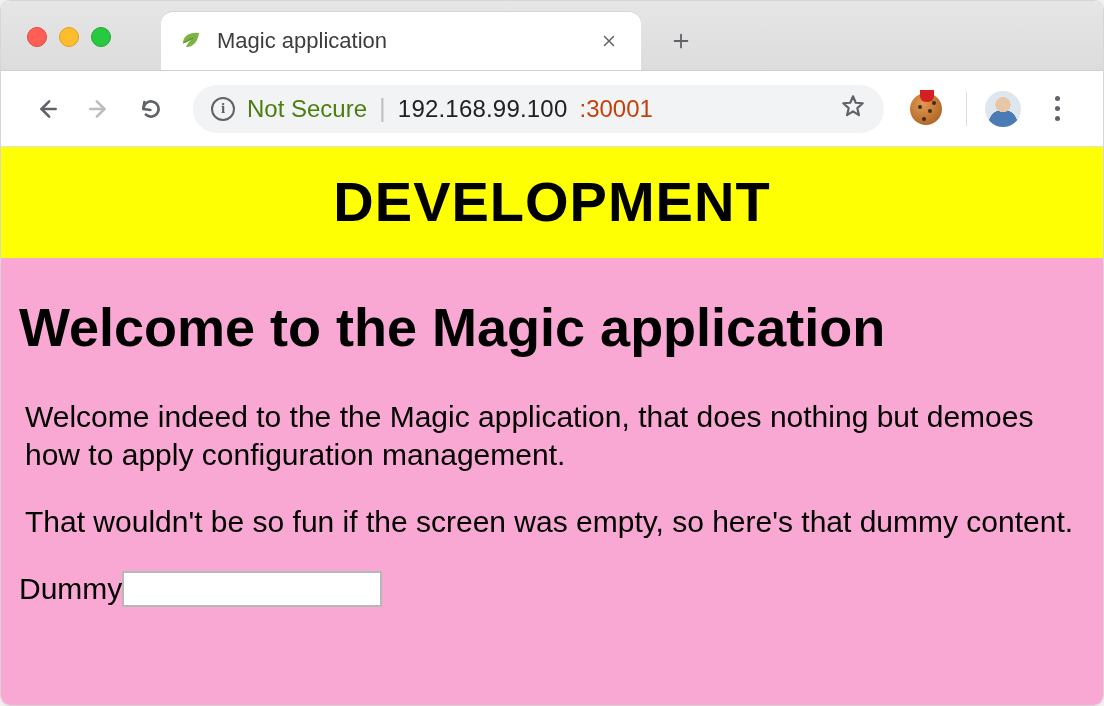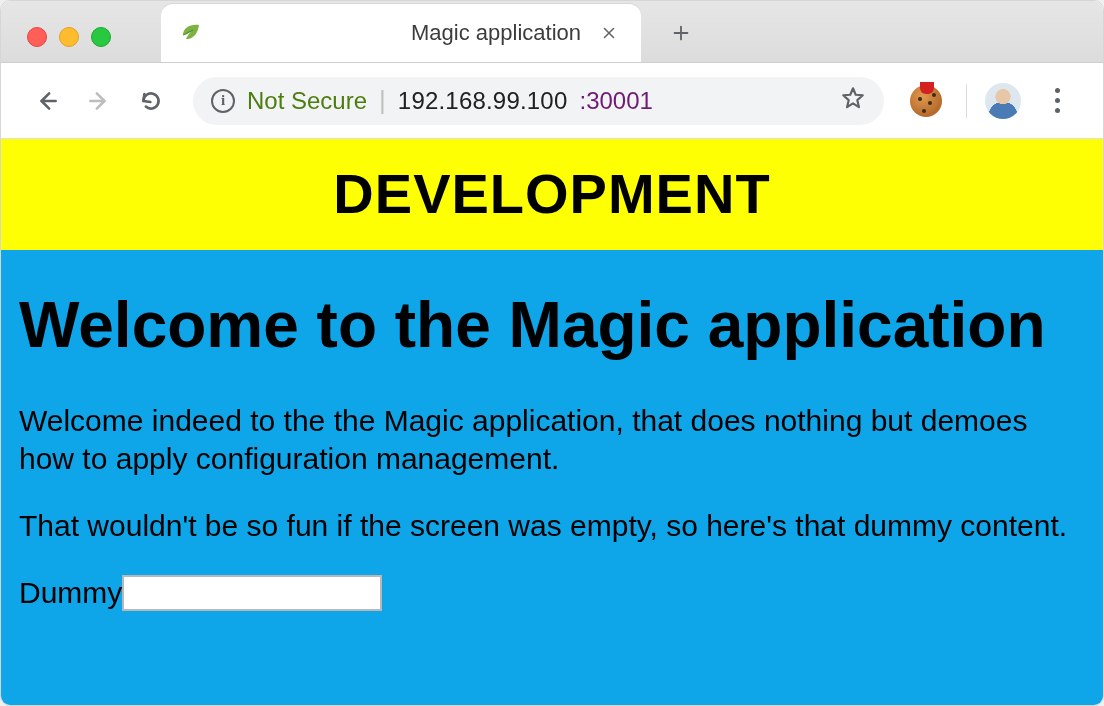--- a/index.html
+++ b/index.html
@@ -15,27 +15,26 @@
       height: 706px;
       background: #fff;
       border-radius: 10px;
       overflow: hidden;
       display: flex;
       flex-direction: column;
       border: 1px solid #d6d6d6;
     }
     
     .titlebar {
-      height: 62px;
+      height: 70px;
       background: linear-gradient(#e6e6e6, #dcdcdc);
       display: flex;
       align-items: flex-start;
       position: relative;
       border-bottom: 1px solid #cfcfcf;
-      text-align: right;
     }
     .traffic-lights {
       display: flex;
       gap: 12px;
       padding: 26px 0 0 26px;
     }
     .light {
       width: 20px; height: 20px; border-radius: 50%;
     }
     .light.red { background: #ff5f57; border: 1px solid #e24640; }
@@ -130,21 +129,21 @@
       border-radius: 50%;
       display: flex; align-items: center; justify-content: center;
       color: #5f6368;
       font-size: 15px;
       font-weight: bold;
       font-family: Georgia, serif;
     }
     .not-secure { color: #4d7c0f; }
     .omni-sep { color: #c0c0c0; font-size: 26px; }
     .url-text { color: #202124; letter-spacing: 0.2px; text-align: center; }
-    .url-port { color: #701a75; }
+    .url-port { color: #c2410c; }
     .star-btn {
       margin-left: auto;
       color: #5f6368;
       cursor: pointer;
     }
     .star-btn svg { width: 26px; height: 26px; }
 
     .ext-cookie {
       width: 32px; height: 32px;
       margin: 0 6px;
@@ -191,49 +190,50 @@
       border-radius: 50%;
       cursor: pointer;
       margin-left: 6px;
     }
     .menu-dots { display: flex; flex-direction: column; gap: 5px; }
     .menu-dots span { width: 5px; height: 5px; background: #5f6368; border-radius: 50%; }
 
     
     .viewport {
       flex: 1;
-      background: #0ea5e9;
+      background: #f9a8d4;
       overflow: auto;
     }
     .env-banner {
       background: #ffff04;
       text-align: center;
       font-size: 56px;
       font-weight: 800;
       padding: 22px 0 24px;
       letter-spacing: 1px;
       color: #000;
       font-family: Helvetica, Arial, sans-serif;
     }
     .page-content {
       padding: 24px 18px 40px;
     }
     .page-title {
-      font-size: 64px;
+      font-size: 54px;
       font-weight: 800;
       color: #000;
       margin: 14px 0 40px;
       font-family: Helvetica, Arial, sans-serif;
     }
     .page-text {
       font-size: 30px;
       color: #000;
       line-height: 1.25;
       margin-bottom: 30px;
       font-family: Helvetica, Arial, sans-serif;
+      margin-left: 6px;
     }
     .form-row {
       display: flex;
       align-items: center;
       gap: 0;
       font-size: 30px;
       font-family: Helvetica, Arial, sans-serif;
     }
     .dummy-input {
       width: 260px;

